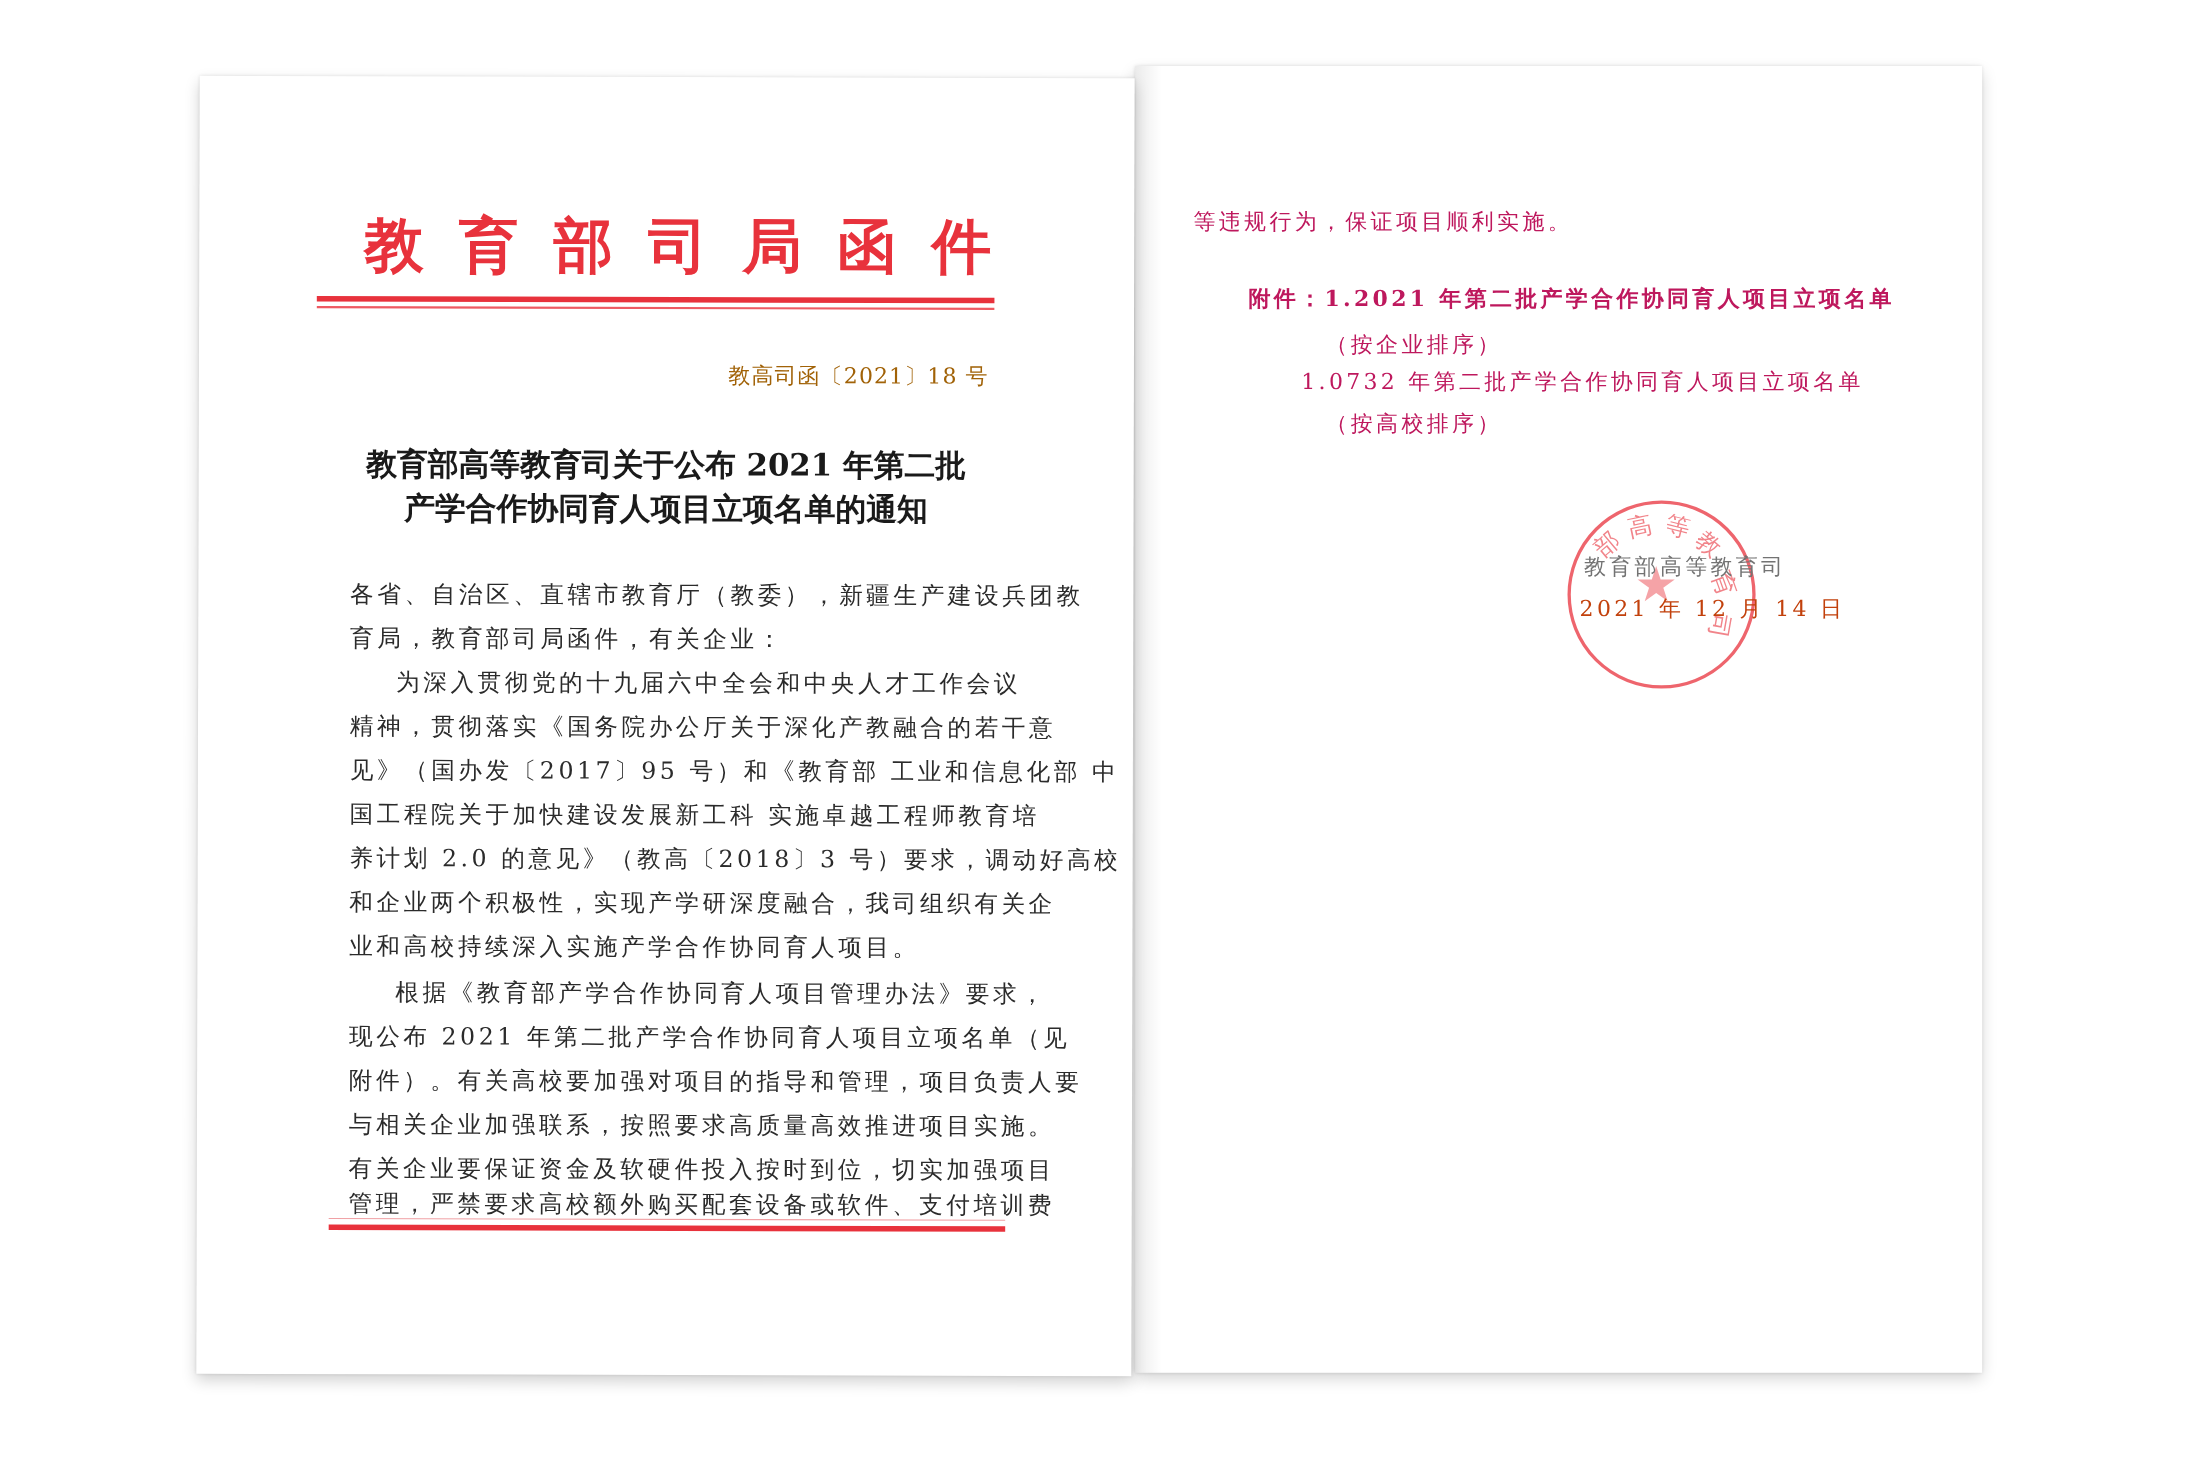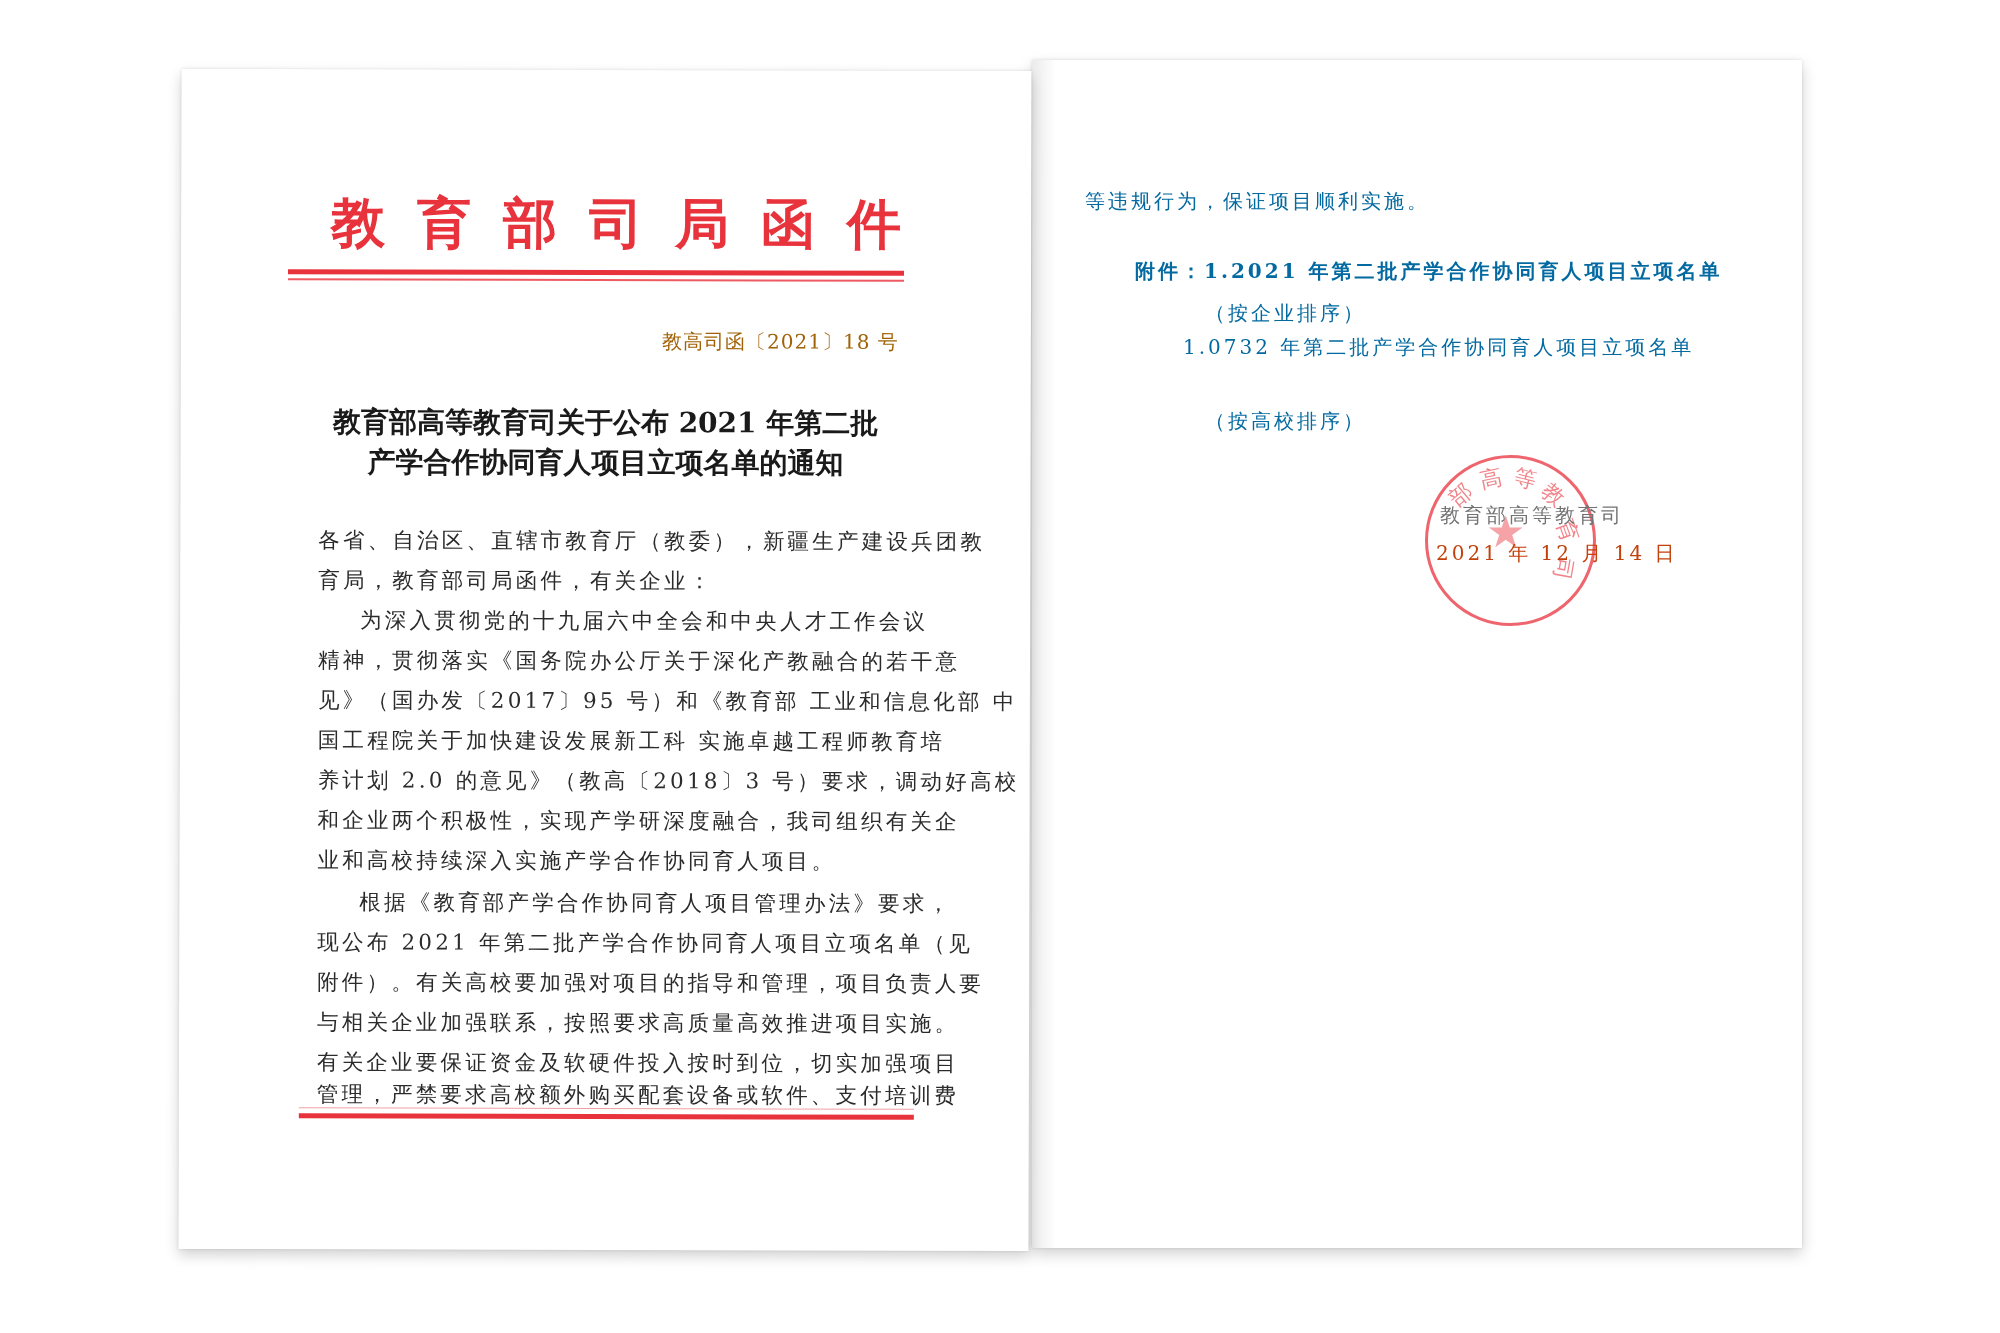--- a/index.html
+++ b/index.html
@@ -26,37 +26,37 @@
   .red-rule-top { left:107px; top:200px; width:616px; height:5px; background:#e8323c; }
   .red-rule-top2 { left:107px; top:209px; width:616px; height:2px; background:#ee5a62; }
   .doc-number { right:132px; top:258px; font-size:20px; color:#a16207; letter-spacing:1px; }
   .notice-title {
     left:0; width:850px; text-align:center; font-size:28px; font-weight:bold; color:#1a1a1a;
   }
   .body-line { left:138px; font-size:21.5px; color:#2b2b2b; letter-spacing:3.2px; }
   .indent { left:180px; }
   .red-rule-bottom { left:120px; top:1044px; width:615px; height:5px; background:#e8323c; }
   .red-rule-bottom0 { left:120px; top:1038px; width:615px; height:1px; background:#f0a0a4; }
-  .r-text { font-size:20px; color:#0369a1; letter-spacing:3px; }
+  .r-text { font-size:20px; color:#be185d; letter-spacing:3px; }
   .seal {
     position:absolute; left:393px; top:395px; width:165px; height:165px; border-radius:50%;
     border:3px solid rgba(232,50,60,0.75);
   }
   .seal-arc { position:absolute; font-size:22px; color:rgba(232,50,60,0.6); font-family:"DejaVu Sans", sans-serif; }
   .seal-star { position:absolute; left:58px; top:52px; font-size:44px; color:rgba(232,50,60,0.45); line-height:1; }
 </style>
 </head>
 <body>
 
 <div class="page" id="page-right">
   <div class="abs r-text" style="left:53px;top:128px;">等违规行为，保证项目顺利实施。</div>
   <div class="abs r-text" style="left:103px;top:198px;font-weight:bold;">附件：1.2021 年第二批产学合作协同育人项目立项名单</div>
   <div class="abs r-text" style="left:173px;top:240px;">（按企业排序）</div>
   <div class="abs r-text" style="left:151px;top:274px;">1.0732 年第二批产学合作协同育人项目立项名单</div>
-  <div class="abs r-text" style="left:173px;top:312px;margin-top:36px;">（按高校排序）</div>
+  <div class="abs r-text" style="left:173px;top:312px;">（按高校排序）</div>
 
   <div class="seal">
     <span class="seal-arc" style="left:22px;top:22px;transform:rotate(-40deg);">部</span>
     <span class="seal-arc" style="left:52px;top:6px;transform:rotate(-12deg);">高</span>
     <span class="seal-arc" style="left:86px;top:6px;transform:rotate(14deg);">等</span>
     <span class="seal-arc" style="left:114px;top:22px;transform:rotate(40deg);">教</span>
     <span class="seal-arc" style="left:128px;top:58px;transform:rotate(70deg);">育</span>
     <span class="seal-arc" style="left:124px;top:96px;transform:rotate(100deg);">司</span>
     <span class="seal-star">★</span>
   </div>

